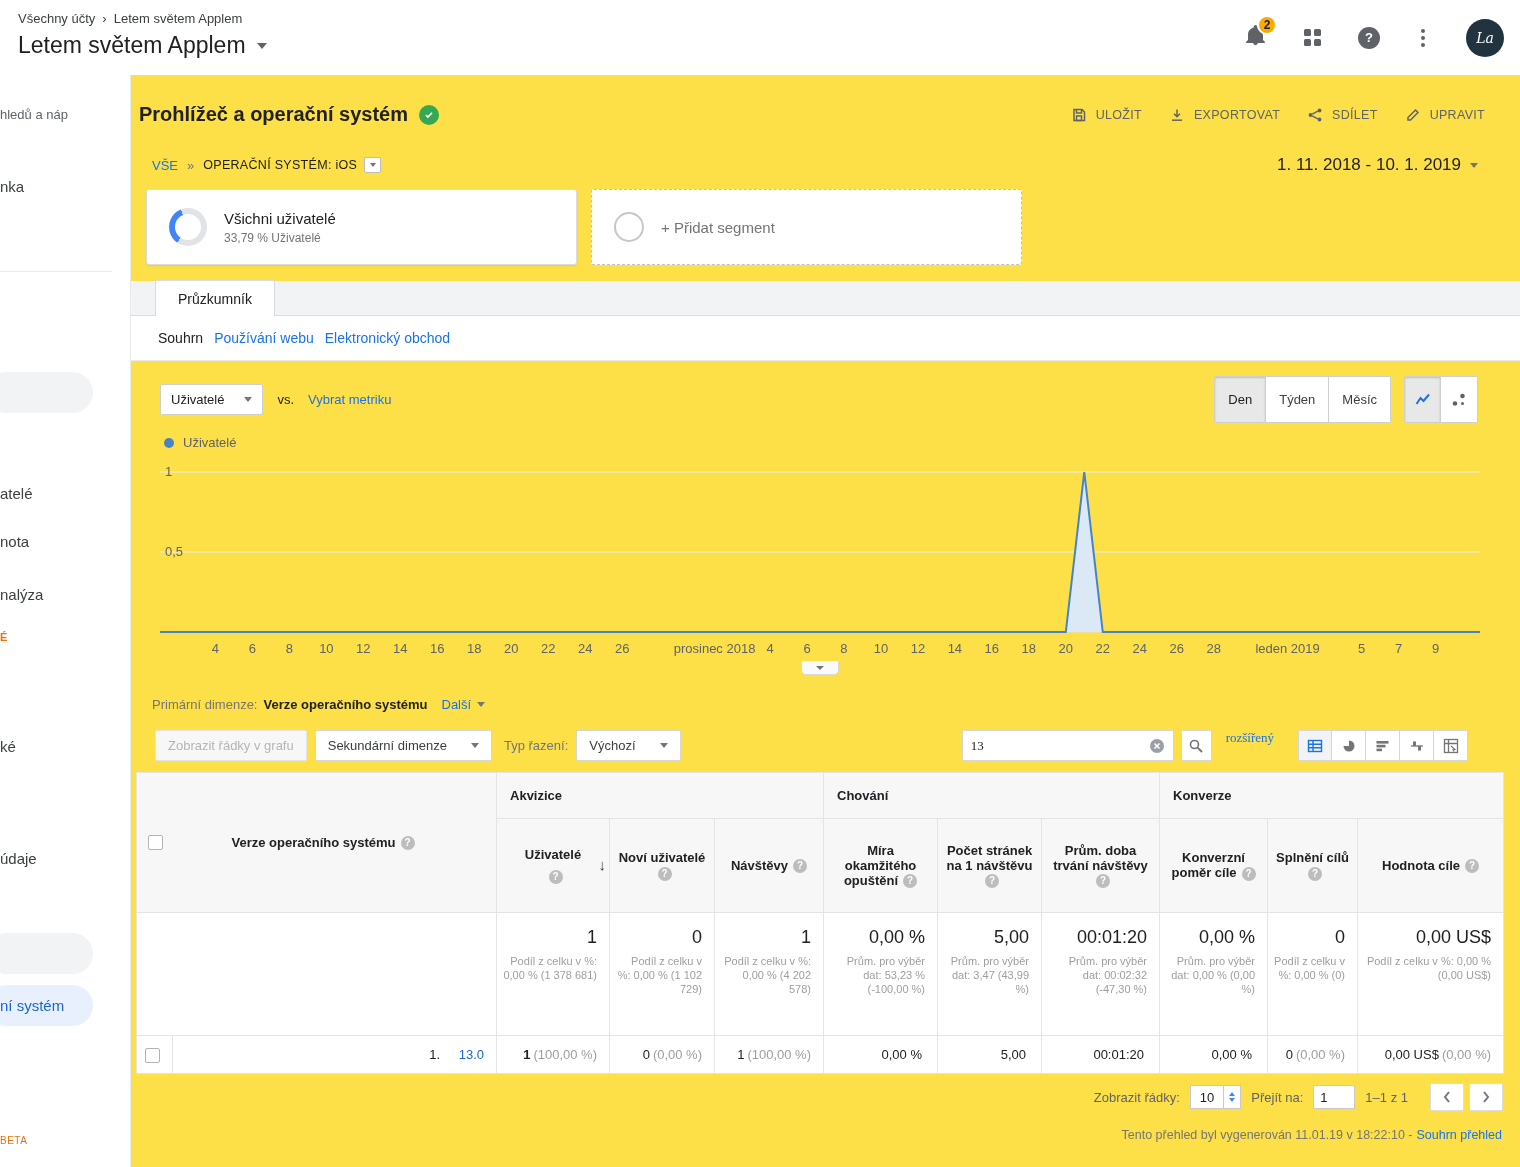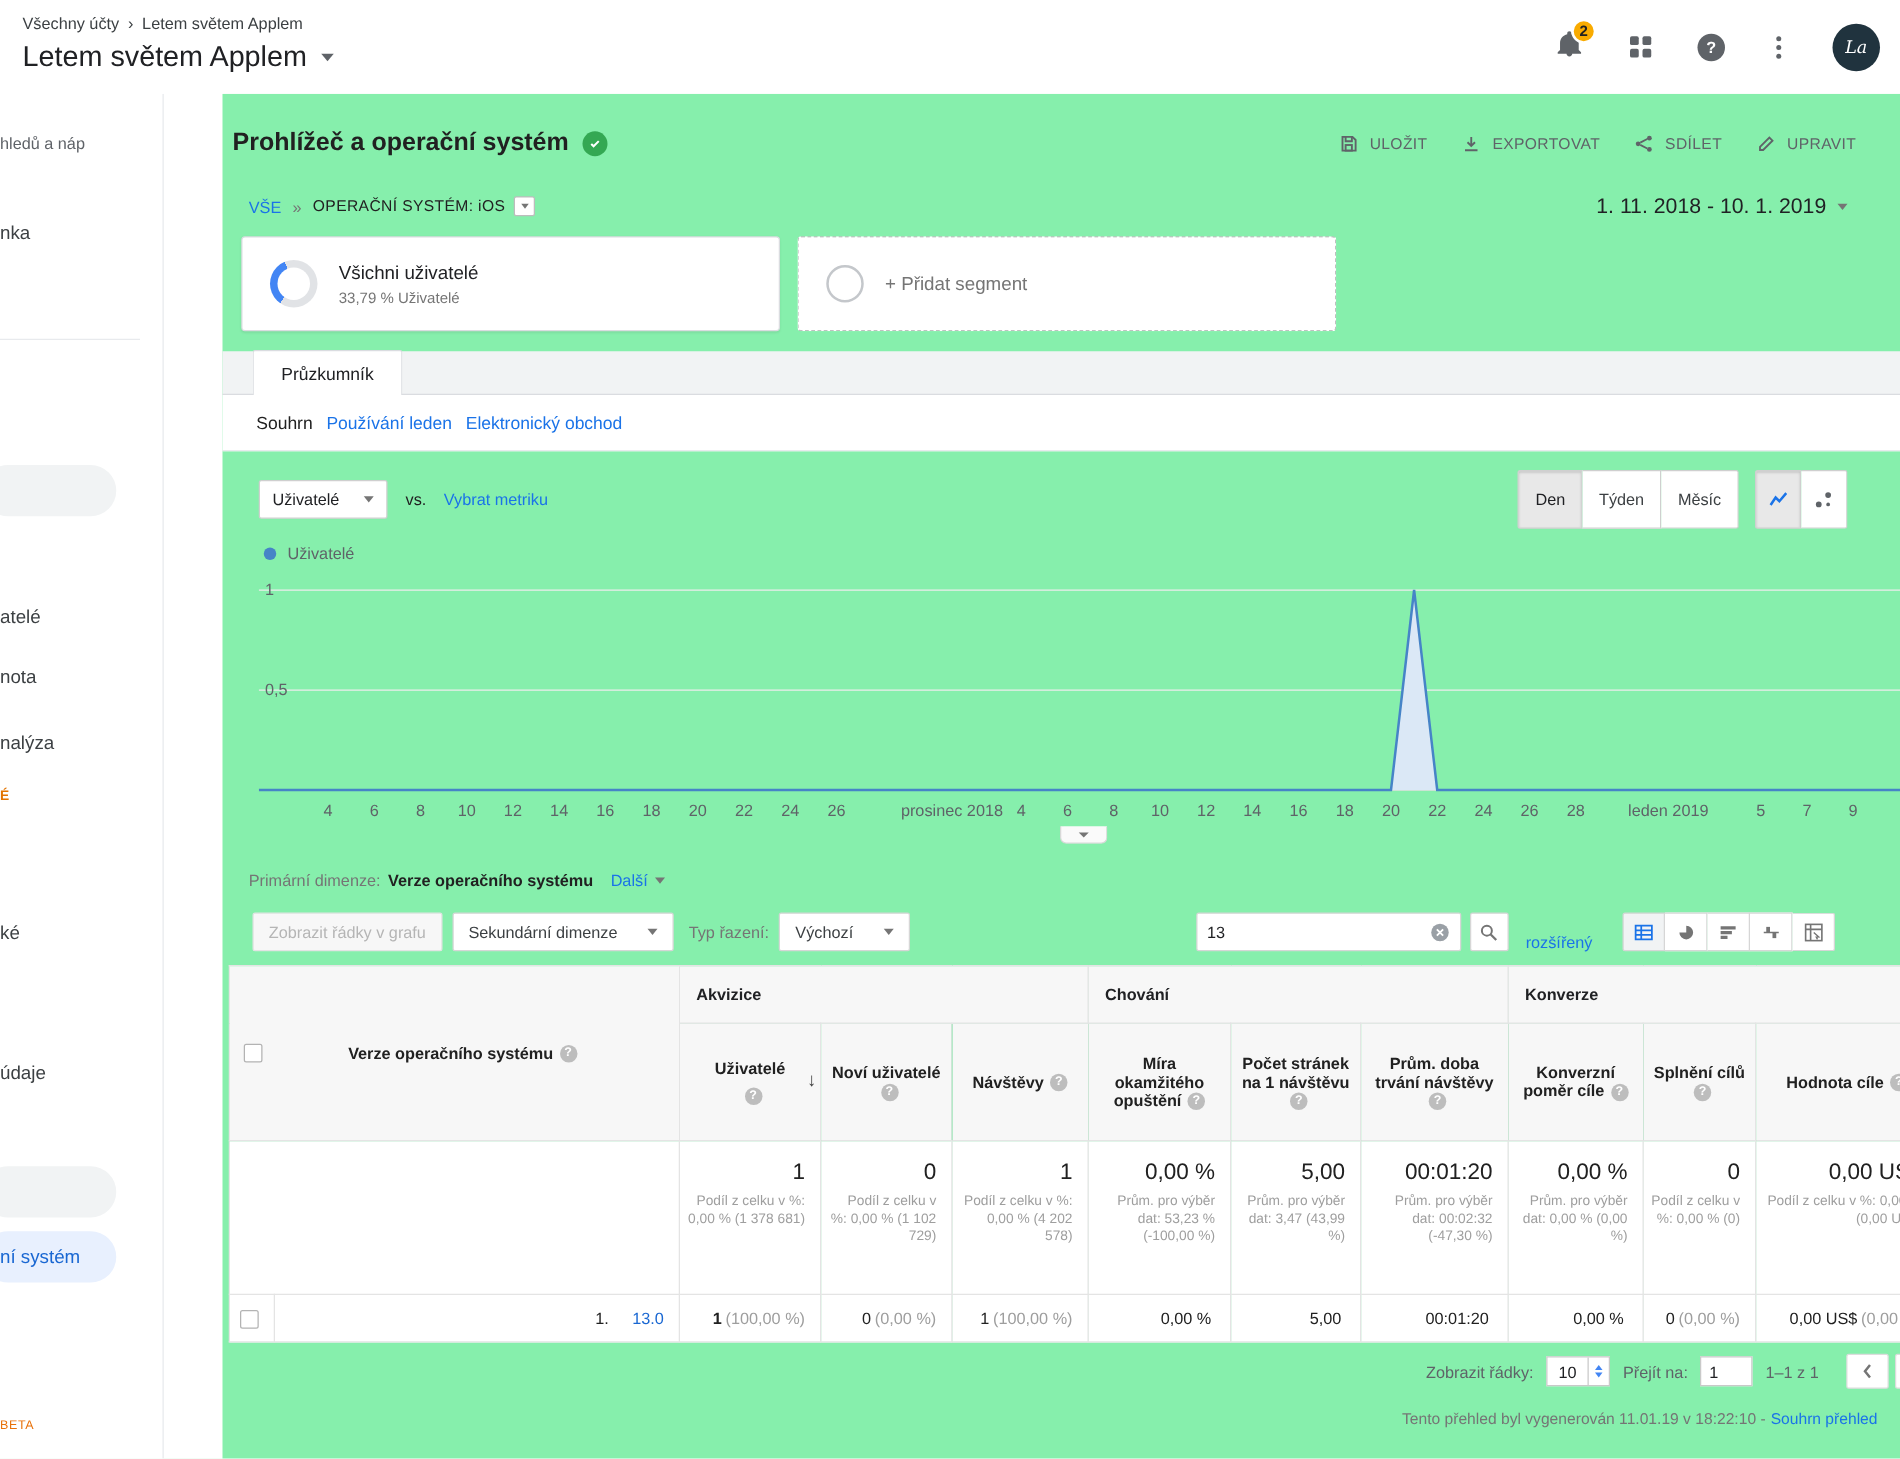--- a/index.html
+++ b/index.html
@@ -28,21 +28,21 @@
   .snav { position:absolute; left:0; white-space:nowrap; font-size:15px; color:#3c4043; cursor:pointer; }
   .snav.muted { font-size:13px; color:#5f6368; }
   .snav.accent { font-size:11px; font-weight:700; color:#e37400; }
   .snav.beta { font-size:10px; font-weight:400; color:#e8710a; letter-spacing:.5px; }
   .sdivider { position:absolute; left:0; top:196px; width:112px; height:1px; background:#e8eaed; }
   .spill { position:absolute; left:-14px; width:107px; height:41px; border-radius:21px; background:#f1f3f4; cursor:pointer; }
   .spill.active { background:#e8f0fe; }
   .spill.active span { position:absolute; left:14px; top:0; line-height:41px; font-size:15px; color:#1967d2; white-space:nowrap; }
 
   
-  .main { position:absolute; left:131px; top:75px; right:0; bottom:0; background:#86efac;margin-left:47px; }
+  .main { position:absolute; left:131px; top:75px; right:0; bottom:0; background:#fde047; }
 
   .page-head { position:absolute; top:28px; left:8px; right:35px; display:flex; align-items:center; }
   .report-title { font-size:20px; font-weight:700; color:#212121; }
   .vcheck { width:20px; height:20px; border-radius:50%; background:#34a853; margin-left:11px; display:flex; align-items:center; justify-content:center; }
   .actions { margin-left:auto; display:flex; gap:27px; }
   .action-btn { display:flex; align-items:center; gap:9px; font-size:12.5px; color:#5f6368; letter-spacing:.3px; background:none; border:none; cursor:pointer; font-family:inherit; }
 
   .filter-row { position:absolute; top:80px; left:21px; right:42px; display:flex; align-items:center; }
   .vse-link { color:#1a73e8; font-size:13px; cursor:pointer; }
   .filter-sep { color:#757575; margin:0 9px; font-size:13px; }
@@ -94,21 +94,21 @@
 
   .dim-bar { position:absolute; top:622px; left:21px; display:flex; align-items:center; font-size:13px; }
   .dim-label { color:#757575; }
   .dim-value { color:#212121; font-weight:700; margin-left:6px; cursor:pointer; }
   .dim-more { color:#1a73e8; margin-left:14px; display:flex; gap:6px; align-items:center; cursor:pointer; }
 
   .table-toolbar { position:absolute; top:655px; left:24px; right:52px; height:31px; display:flex; align-items:center; gap:8px; }
   .tb-btn { height:31px; border:1px solid #d6d6d6; background:#fff; border-radius:2px; font-size:13px; color:#3c4043; display:flex; align-items:center; padding:0 12px; gap:24px; cursor:pointer; font-family:inherit; }
   .tb-btn.disabled { background:#f7f7f7; color:#b5b5b5; border-color:#e3e3e3; }
   .sort-label { font-size:13px; color:#757575; margin-left:4px; }
-  .search-cluster { margin-left:auto; display:flex; align-items:flex-end; }
+  .search-cluster { margin-left:auto; display:flex; align-items:flex-start;font-family:Liberation Serif, serif; }
   .search-box { width:212px; height:31px; border:1px solid #d6d6d6; border-radius:2px; display:flex; align-items:center; padding:0 8px; background:#fff; }
   .search-box input { border:none; outline:none; flex:1; font-size:13px; color:#202124; font-family:inherit; min-width:0; }
   .clear-btn { width:16px; height:16px; border:none; background:none; padding:0; cursor:pointer; display:flex; }
   .mag-btn { width:31px; height:31px; border:1px solid #d6d6d6; margin-left:7px; display:flex; align-items:center; justify-content:center; background:#fff; border-radius:2px; cursor:pointer; }
   .adv-link { margin-left:14px; }
   .view-group { margin-left:24px; display:flex; }
   .view-btn { width:34px; height:31px; border:1px solid #d6d6d6; background:#fff; display:flex; align-items:center; justify-content:center; cursor:pointer; }
   .view-btn + .view-btn { border-left:none; }
   .view-btn.first { border-radius:2px 0 0 2px; }
   .view-btn.last { border-radius:0 2px 2px 0; }
@@ -278,21 +278,21 @@
         <span class="ring"></span>
         <span class="add-label">+ Přidat segment</span>
       </div>
     </div>
 
     <div class="tabstrip">
       <div class="explorer-tab">Průzkumník</div>
     </div>
     <div class="subtabs">
       <span class="subtab active">Souhrn</span>
-      <span class="subtab link">Používání leden</span>
+      <span class="subtab link">Používání webu</span>
       <span class="subtab link">Elektronický obchod</span>
     </div>
 
     <div class="metric-bar">
       <button class="dd-btn">
         <span>Uživatelé</span>
         <span class="caret-sm"></span>
       </button>
       <span class="vs">vs.</span>
       <button class="blue-link">Vybrat metriku</button>

